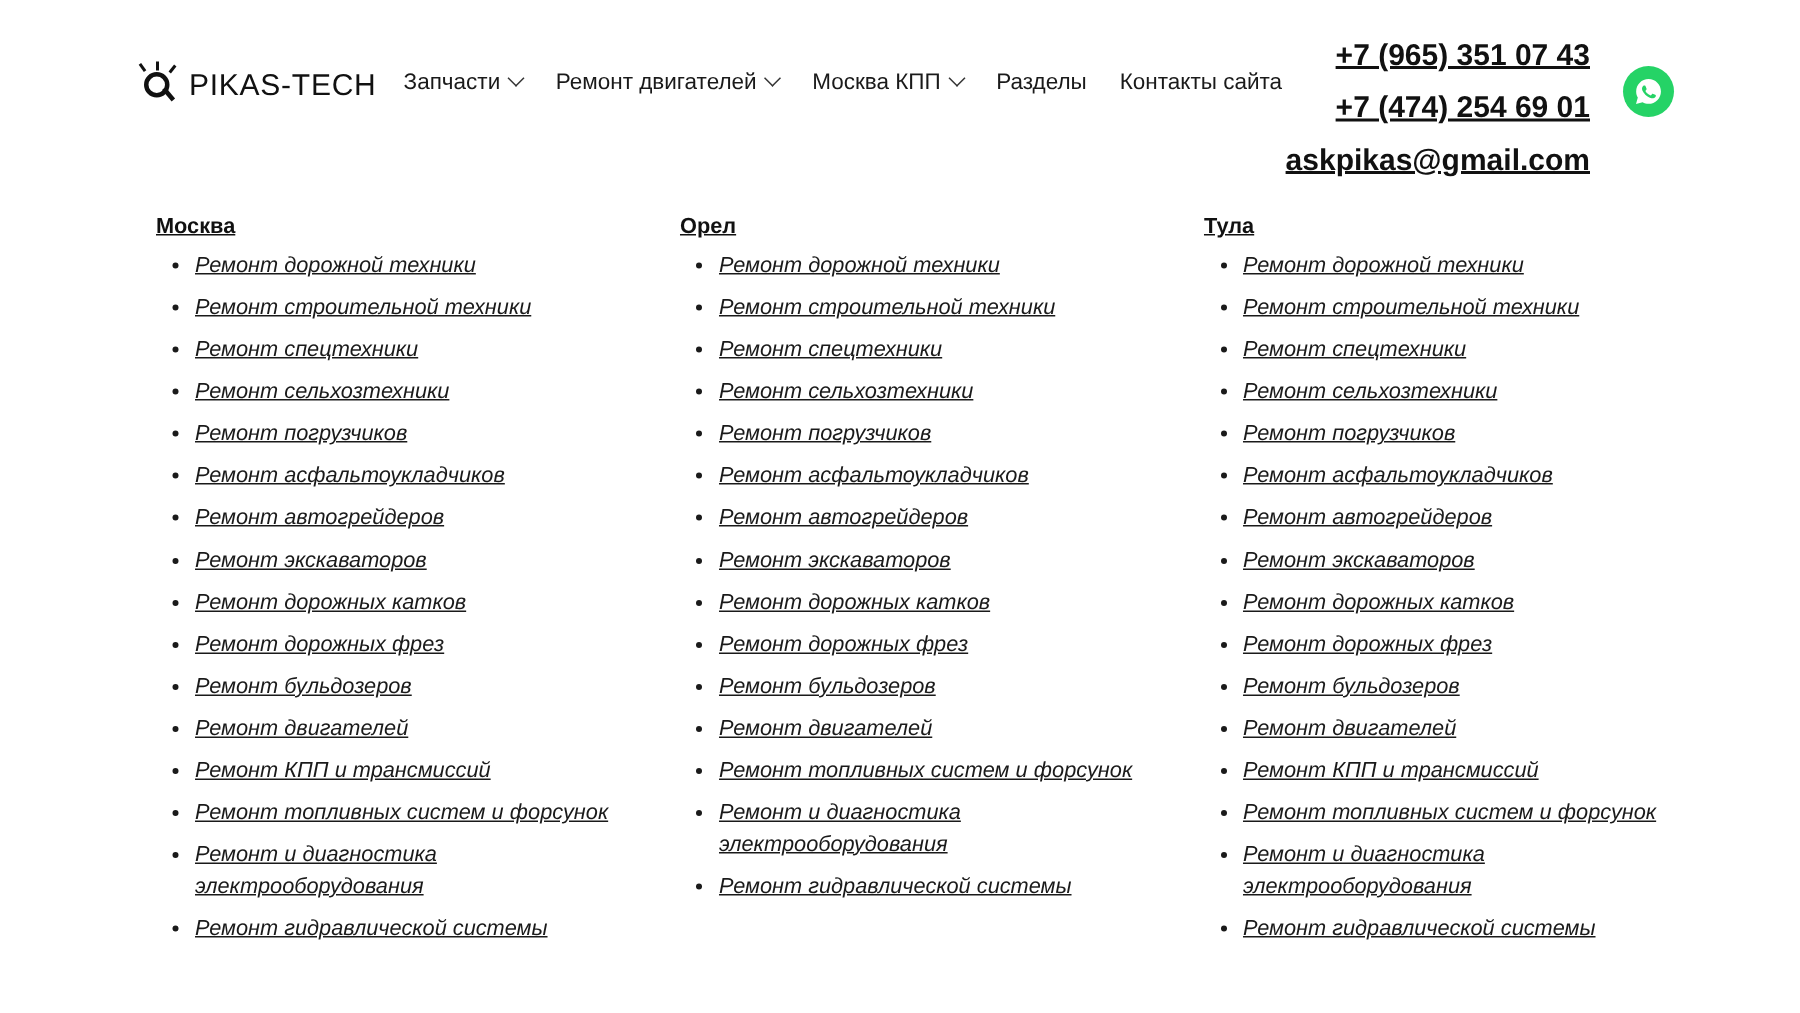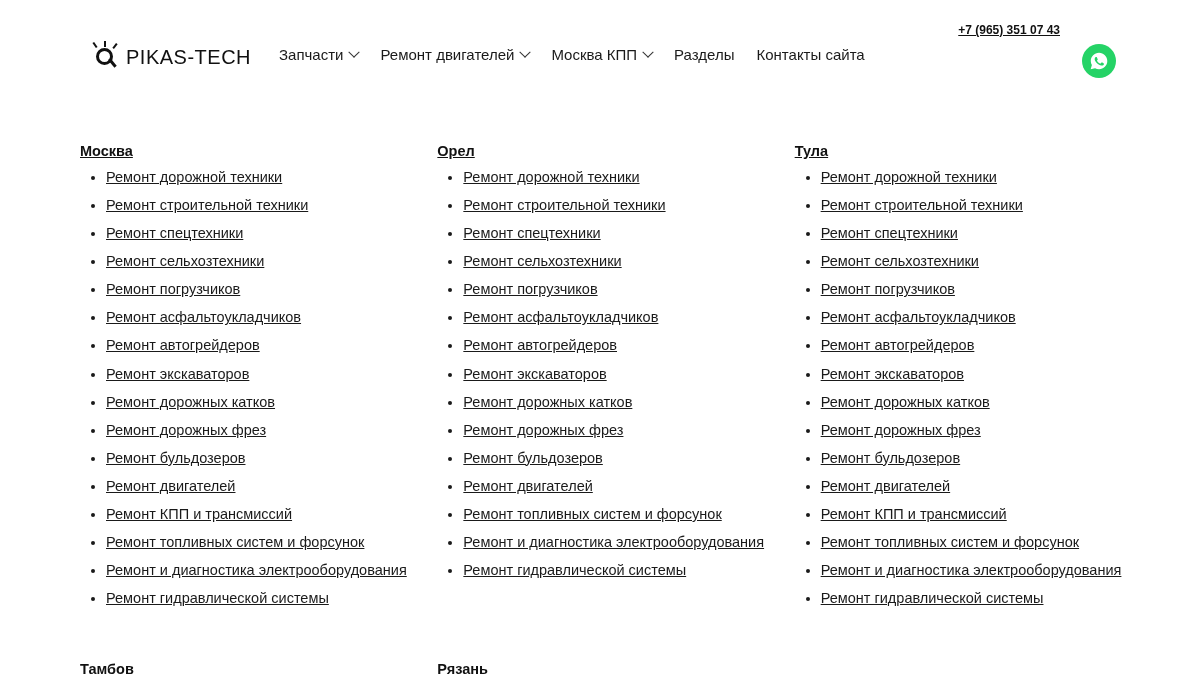--- a/index.html
+++ b/index.html
@@ -64,21 +64,21 @@
     font-size: 20px;
     letter-spacing: 0.5px;
     font-weight: 400;
     color: #111;
   }
 
   .nav {
     display: flex;
     align-items: center;
     margin-top: 46px;
-    margin-left: 28px;
+    margin-left: 18px;
     gap: 22px;
     flex: 1 1 auto;
   }
   .nav-item {
     display: flex;
     align-items: center;
     gap: 7px;
     font-size: 15px;
     color: #1a1a1a;
     white-space: nowrap;
@@ -94,21 +94,21 @@
 
   .contacts {
     position: absolute;
     right: 140px;
     top: 20px;
     text-align: right;
     line-height: 1.75;
   }
   .contacts a {
     display: block;
-    font-size: 12px;
+    font-size: 20px;
     font-weight: bold;
     color: #111;
     text-decoration: underline;
     white-space: nowrap;
   }
   .wa-btn {
     position: absolute;
     right: 84px;
     top: 44px;
     width: 34px; height: 34px;
@@ -121,21 +121,21 @@
   }
   .wa-btn svg { width: 20px; height: 20px; display: block; }
 
   
   .content {
     padding: 24px 0 0 0;
     position: relative;
   }
   .cols {
     display: flex;
-    padding-left: 80px;
+    padding-left: 104px;
     padding-right: 60px;
     gap: 12px;
   }
   .col { width: 352px; }
   .col:nth-child(2) { width: 352px; }
   .col:nth-child(3) { width: 352px; }
 
   .city-title {
     font-size: 14.5px;
     font-weight: bold;
@@ -151,20 +151,21 @@
     list-style: disc;
   }
   ul.links li {
     margin: 0 0 7.5px 0;
     font-size: 14.5px;
     line-height: 1.42;
   }
   ul.links li a {
     color: #1a1a1a;
     text-decoration: underline;
+    font-style: italic;
   }
   .row2 { margin-top: 44px; }
   .row2 .col:nth-child(3) { visibility: hidden; }
 </style>
 </head>
 <body>
 
 <div class="header">
 
   <div class="logo-wrap">
@@ -194,20 +195,22 @@
     <span class="nav-item">
       <span>Разделы</span>
     </span>
     <span class="nav-item">
       <span>Контакты сайта</span>
     </span>
   </nav>
 
   <div class="contacts">
     <a href="#">+7 (965) 351 07 43</a>
+    <a href="#">+7 (474) 254 69 01</a>
+    <a href="#">askpikas@gmail.com</a>
   </div>
 
   <div class="wa-btn">
     <svg viewBox="0 0 24 24" aria-hidden="true">
       <path fill="#ffffff" d="M12.04 2C6.58 2 2.13 6.45 2.13 11.91c0 1.75.46 3.45 1.32 4.95L2 22l5.28-1.38c1.45.79 3.08 1.21 4.76 1.21h.01c5.46 0 9.91-4.45 9.91-9.92C21.96 6.45 17.5 2 12.04 2zm5.8 14.09c-.24.68-1.4 1.3-1.94 1.34-.5.04-.98.22-3.3-.69-2.78-1.1-4.54-3.94-4.68-4.12-.13-.18-1.11-1.48-1.11-2.82 0-1.34.7-2 .95-2.27.24-.27.53-.34.7-.34.18 0 .35 0 .5.01.17.01.39-.06.6.46.24.57.81 1.97.88 2.11.07.14.12.31.02.49-.09.18-.14.29-.28.45-.14.16-.29.36-.41.48-.14.14-.28.29-.12.57.16.27.72 1.19 1.55 1.93 1.06.95 1.96 1.24 2.24 1.38.27.14.43.12.59-.07.16-.18.68-.79.86-1.07.18-.27.36-.22.6-.13.25.09 1.57.74 1.84.87.27.14.45.2.51.31.07.12.07.66-.17 1.33z"></path>
     </svg>
   </div>
 </div>
 
 <div class="content">

